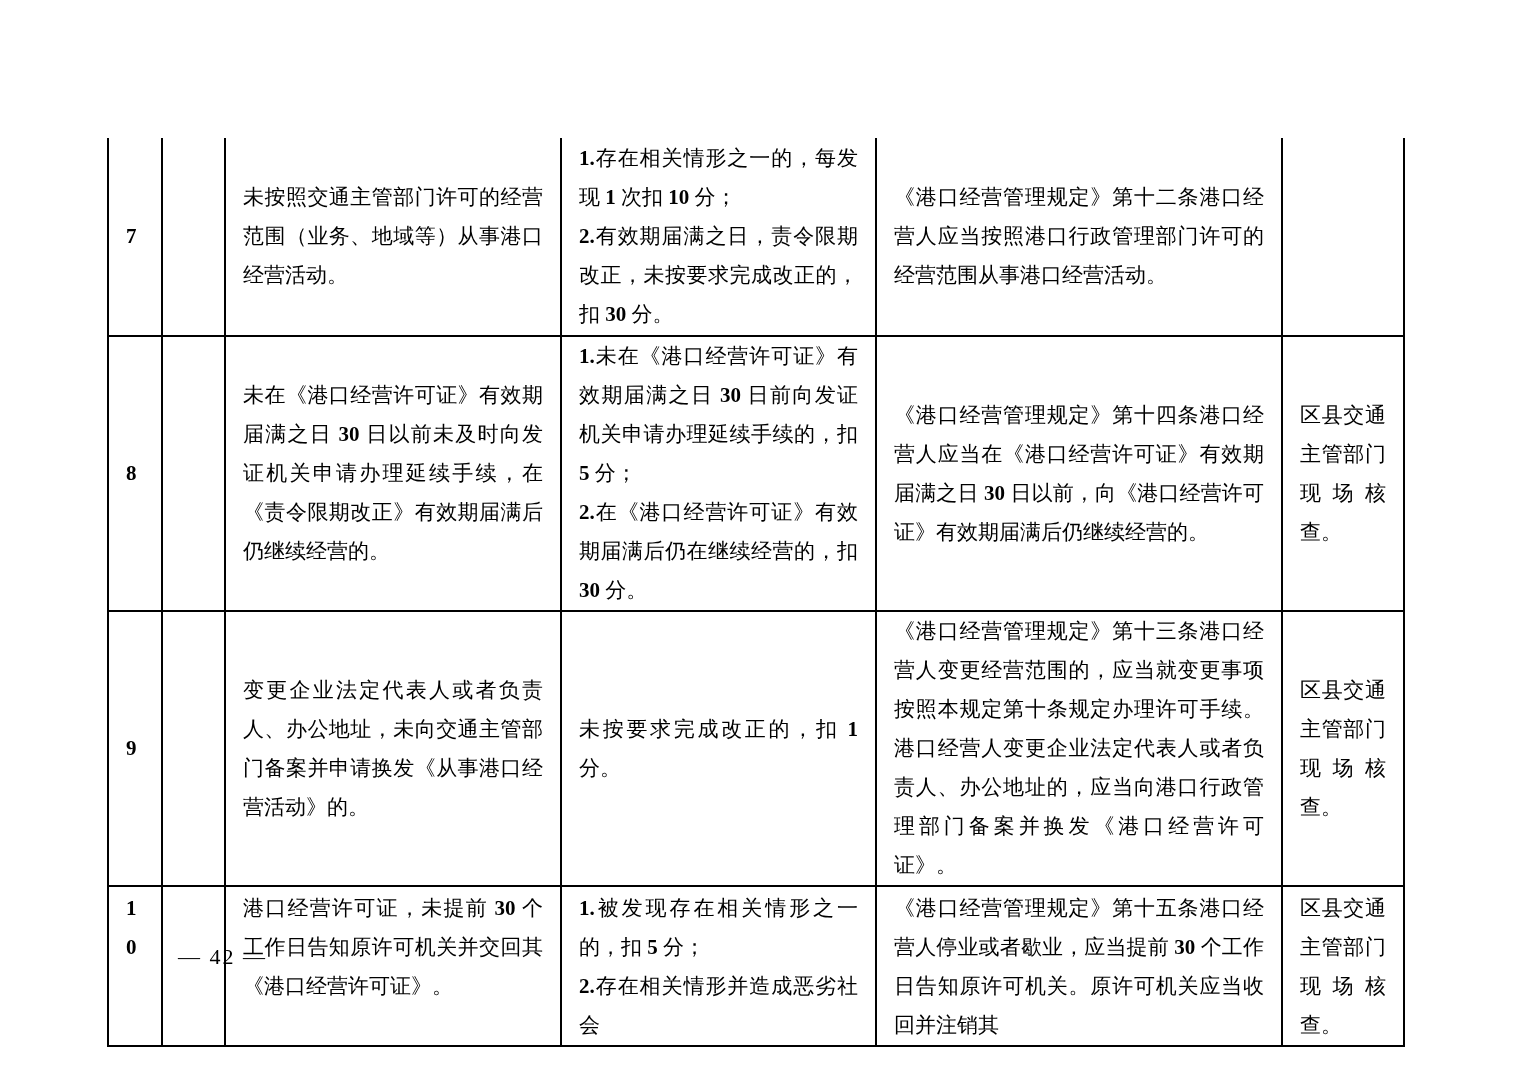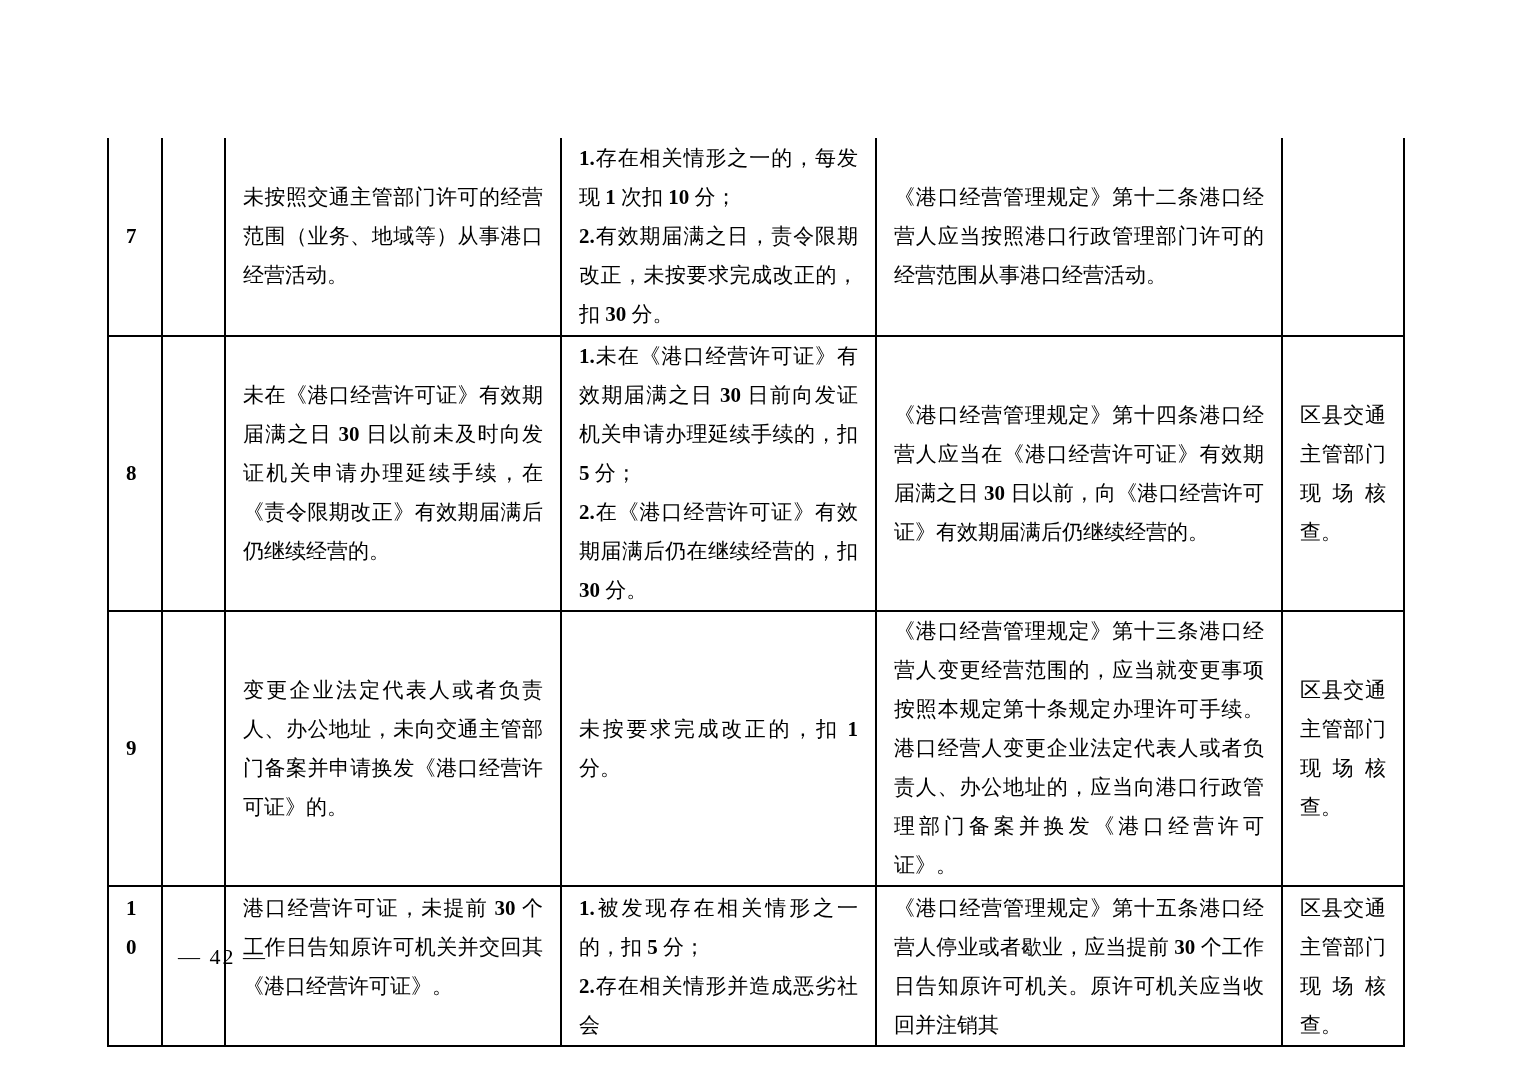--- a/index.html
+++ b/index.html
@@ -110,21 +110,21 @@
           </td>
         <td class="cell-basis">
             <div class="para"><span>《港口经营管理规定》第十四条港口经营人应当在《港口经营许可证》有效期届满之日 </span><b>30</b><span> 日以前，向《港口经营许可证》有效期届满后仍继续经营的。</span></div>
           </td>
         <td class="cell-inspection">区县交通主管部门现场核查。</td>
       </tr>
       <tr style="height:241px">
         <td class="cell-num">9</td>
         <td class="cell-category"></td>
         <td class="cell-violation">
-            <div class="para"><span>变更企业法定代表人或者负责人、办公地址，未向交通主管部门备案并申请换发《港口经营许可证》的。</span></div>
+            <div class="para"><span>变更企业法定代表人或者负责人、办公地址，未向交通主管部门备案并申请换发《从事港口经营活动》的。</span></div>
           </td>
         <td class="cell-scoring">
             <div class="para"><span>未按要求完成改正的，扣 </span><b>1</b><span> 分。</span></div>
           </td>
         <td class="cell-basis">
             <div class="para"><span>《港口经营管理规定》第十三条港口经营人变更经营范围的，应当就变更事项按照本规定第十条规定办理许可手续。港口经营人变更企业法定代表人或者负责人、办公地址的，应当向港口行政管理部门备案并换发《港口经营许可证》。</span></div>
           </td>
         <td class="cell-inspection">区县交通主管部门现场核查。</td>
       </tr>
       <tr class="row-clipped" style="height:119px">

